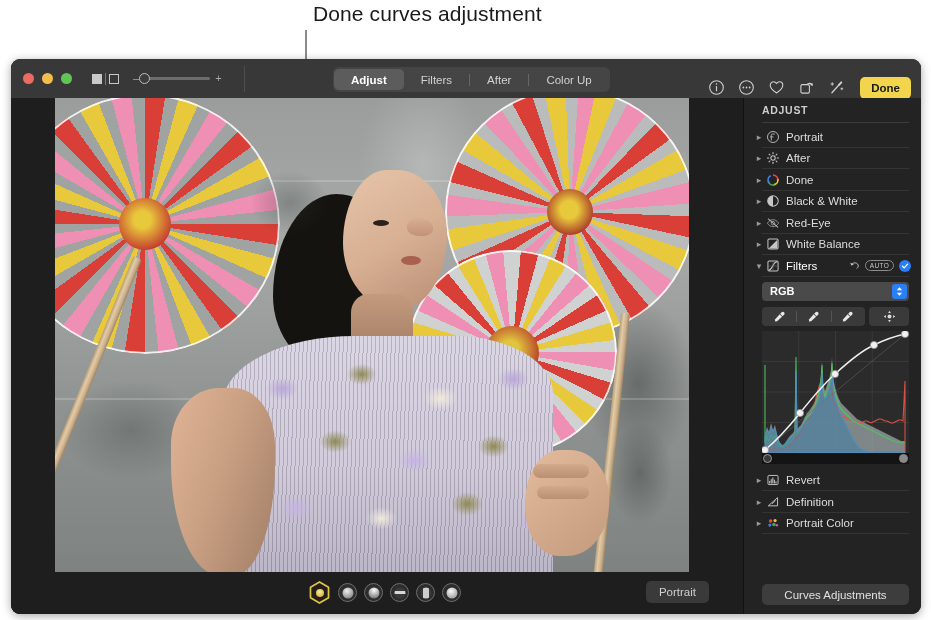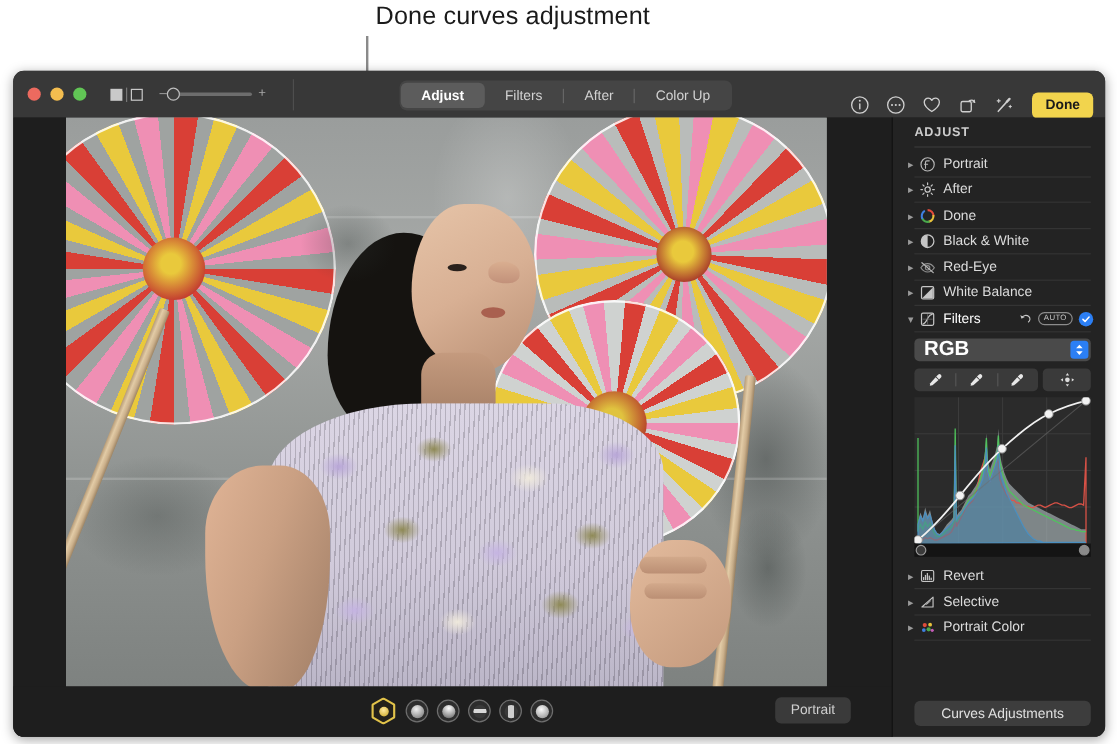--- a/index.html
+++ b/index.html
@@ -381,21 +381,21 @@
     width: 147px;
   }
   .rgb-select {
     position: relative;
     height: 19px;
     background: #4a4a4a;
     border-radius: 4px;
     display: flex; align-items: center;
     padding-left: 8px;
     color: #fff;
-    font-size: 17px;
+    font-size: 11px;
     font-weight: bold;
   }
   .select-stepper {
     position: absolute;
     right: 2px; top: 2px;
     width: 15px; height: 15px;
     background: #2b7ff5;
     border-radius: 3px;
     display: flex; flex-direction: column;
     align-items: center; justify-content: center;
@@ -952,21 +952,21 @@
         </svg>
         <span class="sb-label">Revert</span>
       </div>
 
       <div class="sb-row">
         <span class="chev">▸</span>
         <svg class="sb-icon" viewBox="0 0 16 16">
           <path d="M13.2 3.0 L2.6 12.4 H13.2 Z" fill="none" stroke="#c6c6c6" stroke-width="1.1" stroke-linejoin="round"></path>
           <path d="M6.8 10.2 L11.0 6.4" stroke="#c6c6c6" stroke-width="0.9"></path>
         </svg>
-        <span class="sb-label">Selective</span>
+        <span class="sb-label">Definition</span>
       </div>
 
       <div class="sb-row">
         <span class="chev">▸</span>
         <svg class="sb-icon" viewBox="0 0 16 16">
           <circle cx="5.3" cy="5.6" r="2.0" fill="#e04b3c"></circle>
           <circle cx="10.4" cy="5.2" r="1.8" fill="#e8c33c"></circle>
           <circle cx="4.4" cy="10.4" r="1.8" fill="#3f7fe0"></circle>
           <circle cx="9.0" cy="9.6" r="2.0" fill="#49a84c"></circle>
           <circle cx="12.4" cy="10.6" r="1.5" fill="#c45bb8"></circle>

